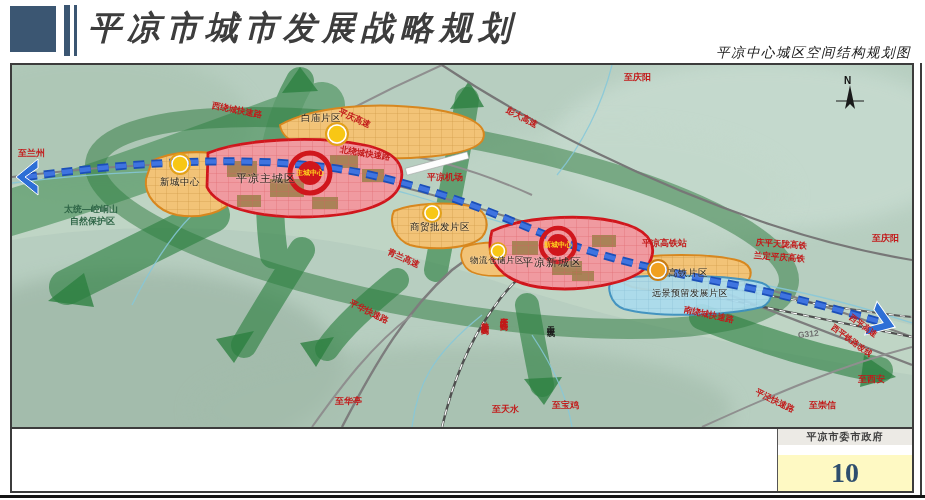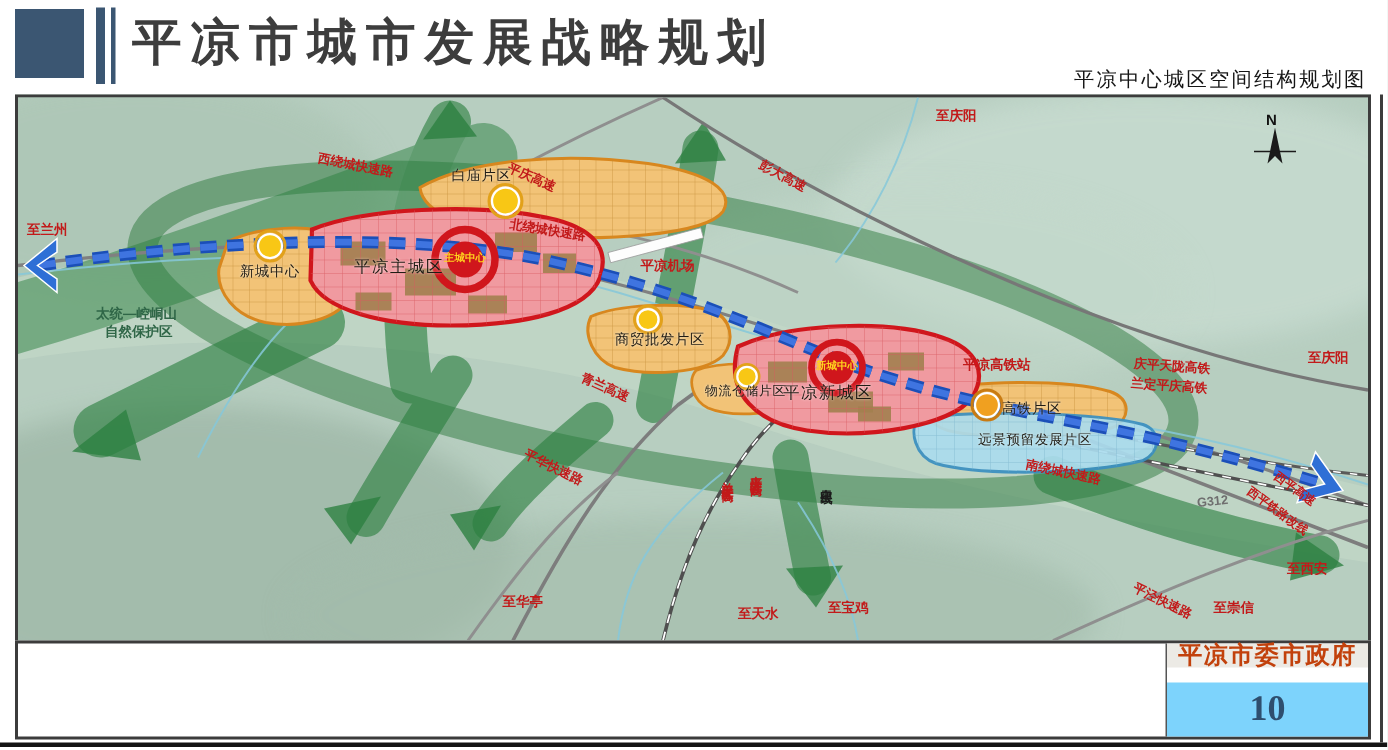--- a/index.html
+++ b/index.html
@@ -1,19 +1,19 @@
 <!DOCTYPE html>
 <html><head>
 <meta charset="utf-8">
 <style>
   html,body{margin:0;padding:0;background:#fff;}
   .sheet{position:relative;width:925px;height:500px;background:#ffffff;overflow:hidden;
          font-family:"Liberation Sans","DejaVu Sans",sans-serif;}
   
-  .hdr{position:absolute;left:0;top:0;width:925px;height:82px;background:#fff;}
+  .hdr{position:absolute;left:0;top:0;width:925px;height:82px;background:#fff;font-style:italic;}
   .hdr-square{position:absolute;left:10px;top:6px;width:46px;height:46px;background:#3b5672;}
   .hdr-bar1{position:absolute;left:64px;top:5px;width:6px;height:51px;background:#3b5672;}
   .hdr-bar2{position:absolute;left:74px;top:5px;width:3px;height:51px;background:#3b5672;}
   .hdr-title{position:absolute;left:88px;top:6px;font-size:33px;font-weight:900;letter-spacing:6px;
              color:#3d3d3d;white-space:nowrap;}
   .hdr-en{position:absolute;left:90px;top:45px;font-size:11px;font-weight:bold;letter-spacing:1.6px;
           color:#454545;white-space:nowrap;}
   .hdr-right{position:absolute;right:14px;top:44px;font-size:13.5px;color:#151515;letter-spacing:1.5px;
              white-space:nowrap;}
   
@@ -33,24 +33,24 @@
   .core{color:#ffd21e;font-size:7px;font-weight:bold;letter-spacing:0;width:34px;text-align:center;}
   .vert{writing-mode:vertical-rl;text-orientation:upright;letter-spacing:1px;}
   .compass-n{position:absolute;left:832px;top:10px;font-size:10px;font-weight:bold;color:#111;}
   
   .ftr{position:absolute;left:10px;top:427px;width:904px;height:66px;border:2px solid #3c3c3c;
        box-sizing:border-box;background:#fff;}
   .caption{position:absolute;left:80px;top:0;height:62px;display:flex;align-items:center;
            font-size:21px;font-weight:bold;color:#0d0d0d;letter-spacing:1.5px;white-space:nowrap;}
   .credit-box{position:absolute;right:0;top:0;bottom:0;width:134px;border-left:1px solid #555;}
   .credit{height:16px;display:flex;align-items:center;justify-content:center;background:#eceae5;
-          font-size:16px;font-weight:bold;color:#c2410c;letter-spacing:1px;}
-  .pagenum{position:absolute;left:0;right:0;top:26px;bottom:0;background:#7dd3fc;display:flex;
+          font-size:10px;font-weight:bold;color:#404040;letter-spacing:1px;}
+  .pagenum{position:absolute;left:0;right:0;top:26px;bottom:0;background:#fef9c3;display:flex;
            align-items:center;justify-content:center;font-family:"Liberation Serif","DejaVu Serif",serif;
-           font-size:24px;font-weight:bold;color:#2e4e6e;}
+           font-size:28px;font-weight:bold;color:#2e4e6e;}
   .bottom-rule{position:absolute;left:0;top:495px;width:925px;height:3px;background:#141414;}
   .right-rule{position:absolute;left:920px;top:63px;width:2px;height:432px;background:#3c3c3c;}
 </style>
 </head>
 <body>
 
 <div class="sheet">
 
   <div class="hdr">
     <div class="hdr-square"></div>

